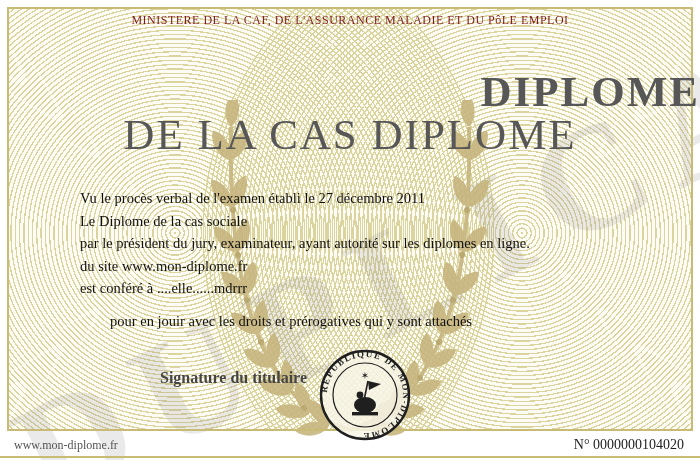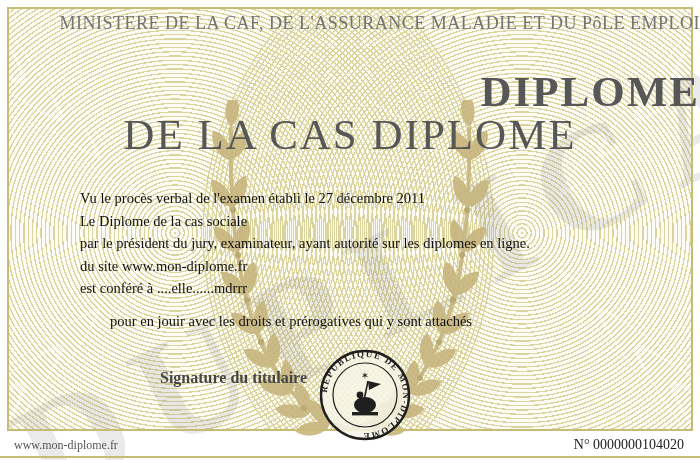--- a/index.html
+++ b/index.html
@@ -43,22 +43,22 @@
     transform:rotate(-27deg); transform-origin:50% 50%;
     z-index:1; white-space:nowrap; user-select:none;
   }
 
   
   .wreath { position:absolute; left:210px; top:100px; z-index:1; opacity:0.88; }
 
   
   .txt { position:absolute; z-index:3; }
   .header-line {
-    left:0; right:0; top:13px; text-align:right;
-    font-size:18px; letter-spacing:0.5px; color:#737373;
+    left:0; right:0; top:13px; text-align:center;
+    font-size:12px; letter-spacing:0.5px; color:#7f1d1d;
   }
   .title-1 { left:0; right:0; top:70px;  text-align:right; font-size:43px; line-height:1; letter-spacing:2px; color:#575757;font-weight:bold; }
   .title-2 { left:0; right:0; top:113px; text-align:center; font-size:43px; line-height:1; letter-spacing:2px; color:#575757; }
   .body-block { left:80px; top:187px; font-size:14.5px; line-height:22.5px; color:#101010; }
   .closing-line { left:110px; top:313px; font-size:14.5px; color:#101010; }
   .signature-label { left:160px; top:369px; font-size:16px; color:#454545;font-weight:bold; }
   .ministry-label  { left:413px; top:369px; font-size:11.5px; color:#454545; }
   .footer-website  { left:14px;  top:438px; font-size:12px; color:#555555; }
   .footer-number   { right:16px; top:437px; font-size:14px; color:#1e1e1e;margin-left:24px; }
 

